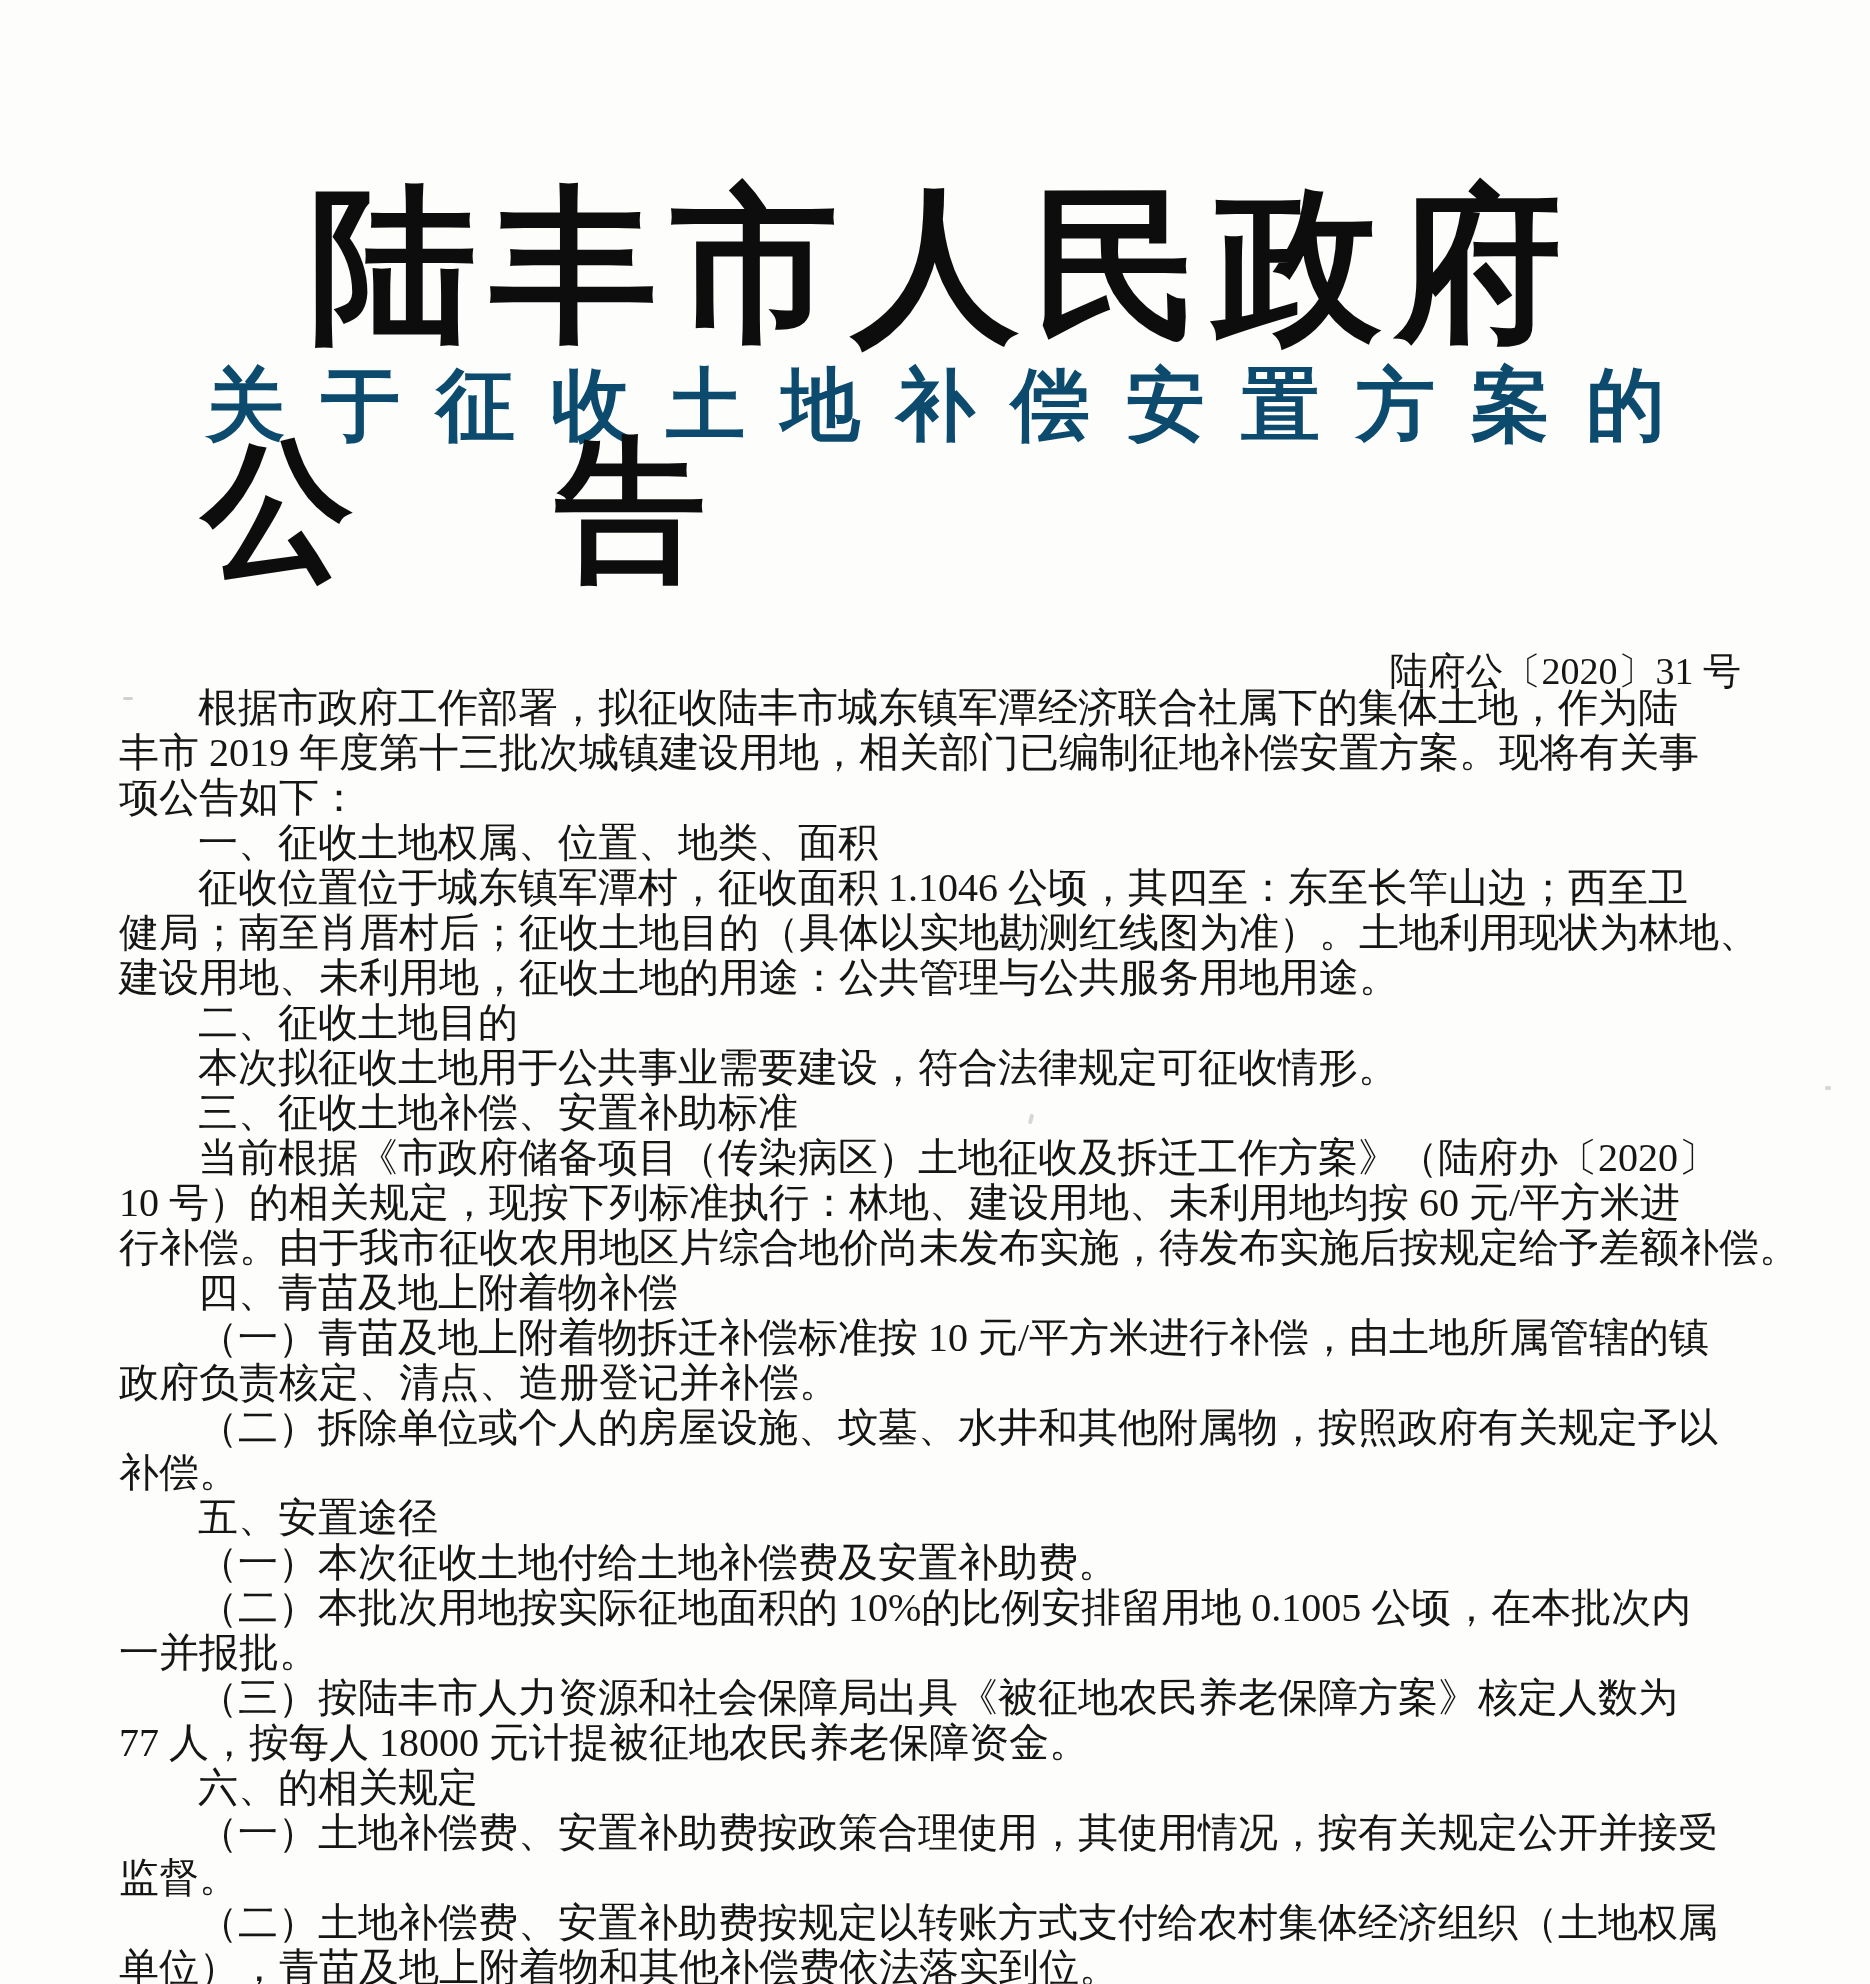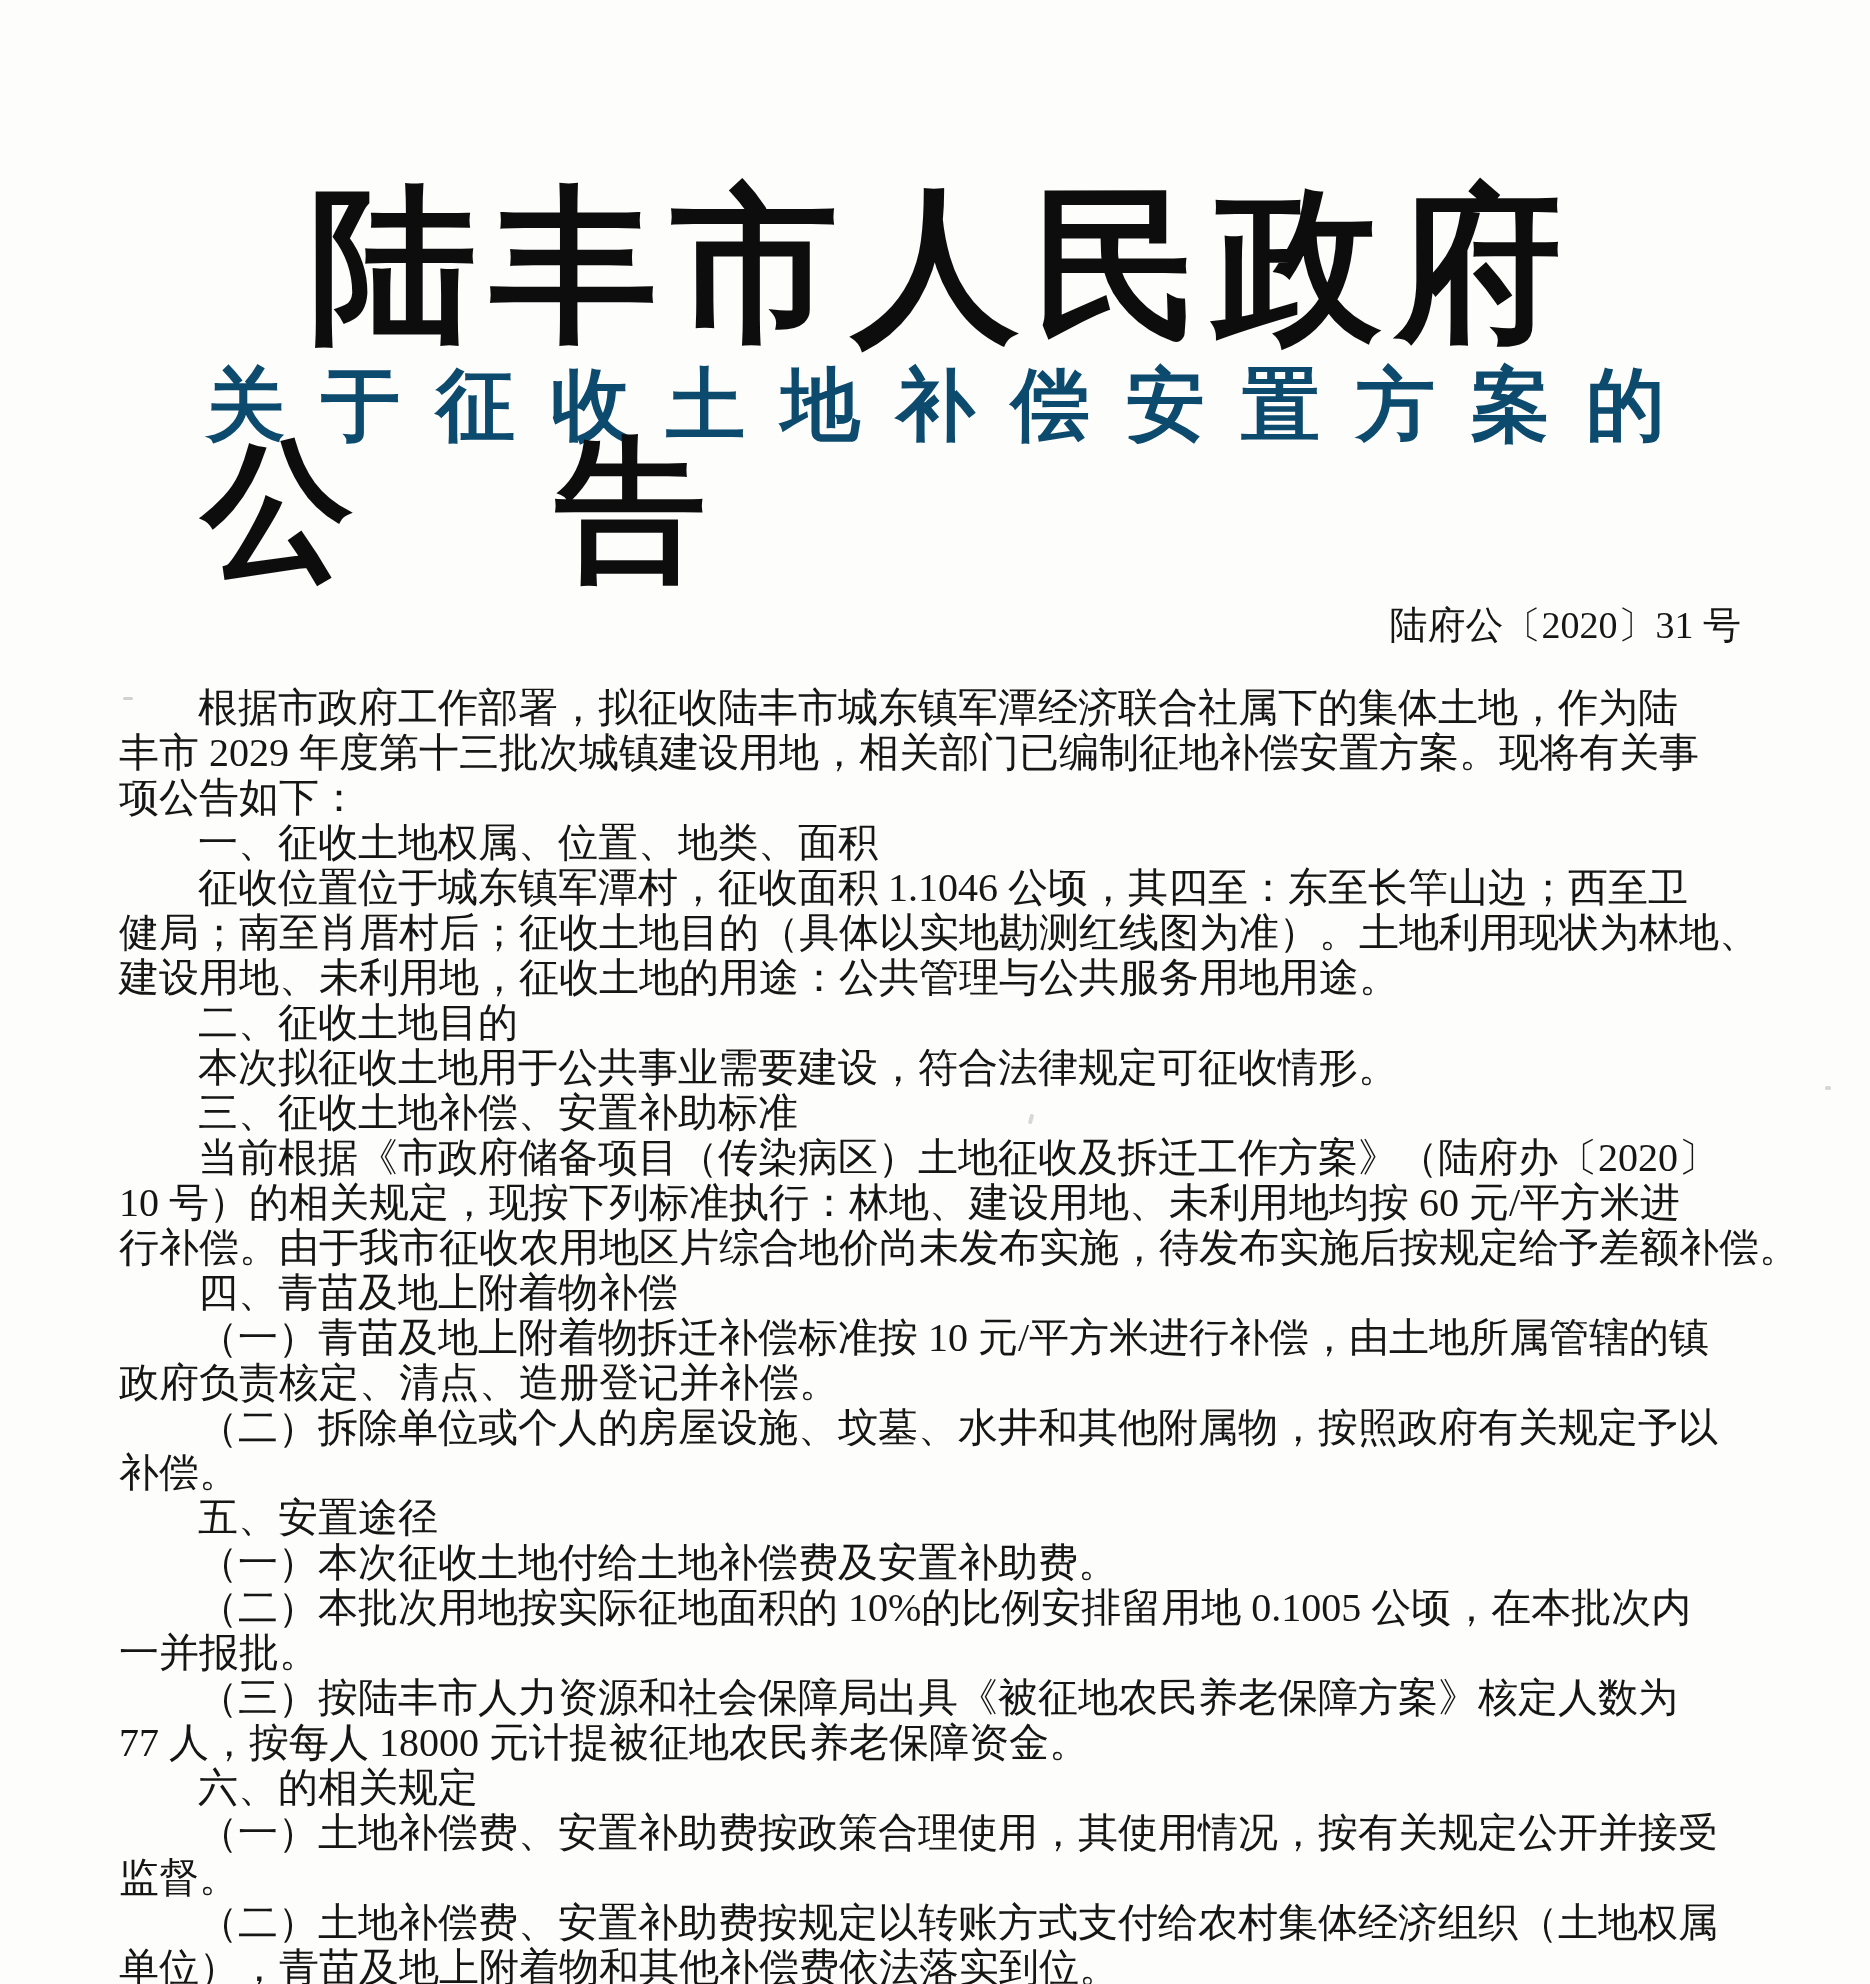--- a/index.html
+++ b/index.html
@@ -53,21 +53,21 @@
     font-size: 151px;
     line-height: 1;
     font-weight: 700;
     letter-spacing: 202px;
     text-indent: 202px;
     color: #0d0d0d;
     white-space: nowrap;
   }
   .doc-number {
     position: absolute;
-    top: 606px;
+    top: 652px;
     right: 130px;
     font-size: 38px;
     line-height: 1;
     white-space: nowrap;
   }
   .body-text {
     position: absolute;
     top: 685px;
     left: 119px;
     width: 1636px;
@@ -97,21 +97,21 @@
   <div class="issuer-title">陆丰市人民政府</div>
 
   <div class="subject-line">关于征收土地补偿安置方案的</div>
 
   <div class="notice-word">公告</div>
 
   <div class="doc-number">陆府公〔2020〕31 号</div>
 
   <div class="body-text">
     <div class="line indent">根据市政府工作部署，拟征收陆丰市城东镇军潭经济联合社属下的集体土地，作为陆</div>
-    <div class="line">丰市 2029 年度第十三批次城镇建设用地，相关部门已编制征地补偿安置方案。现将有关事</div>
+    <div class="line">丰市 2019 年度第十三批次城镇建设用地，相关部门已编制征地补偿安置方案。现将有关事</div>
     <div class="line">项公告如下：</div>
     <div class="line indent">一、征收土地权属、位置、地类、面积</div>
     <div class="line indent">征收位置位于城东镇军潭村，征收面积 1.1046 公顷，其四至：东至长竿山边；西至卫</div>
     <div class="line">健局；南至肖厝村后；征收土地目的（具体以实地勘测红线图为准）。土地利用现状为林地、</div>
     <div class="line">建设用地、未利用地，征收土地的用途：公共管理与公共服务用地用途。</div>
     <div class="line indent">二、征收土地目的</div>
     <div class="line indent">本次拟征收土地用于公共事业需要建设，符合法律规定可征收情形。</div>
     <div class="line indent">三、征收土地补偿、安置补助标准</div>
     <div class="line indent">当前根据《市政府储备项目（传染病区）土地征收及拆迁工作方案》（陆府办〔2020〕</div>
     <div class="line">10 号）的相关规定，现按下列标准执行：林地、建设用地、未利用地均按 60 元/平方米进</div>

